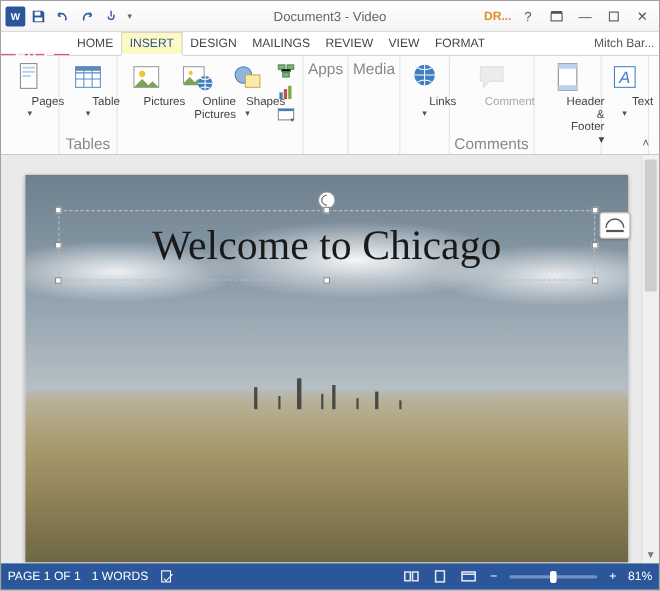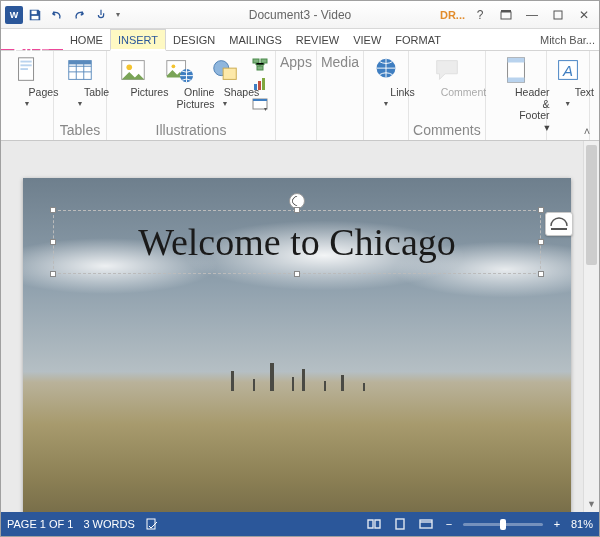--- a/index.html
+++ b/index.html
@@ -35,21 +35,21 @@
   .bigbtn .lbl { font-size: 10.5px; color: #444; text-align: right; line-height: 1.1; padding-left: 33px; }
   .bigbtn .dd { font-size: 7px; color: #555; margin-top: -1px; }
   .bigbtn.disabled .lbl, .bigbtn.disabled .ic { opacity: .45; }
   .smallcol { display: flex; flex-direction: column; gap: 2px; padding-top: 2px;}
   .smallbtn { width: 22px; height: 18px; display: flex; align-items: center; justify-content: center; cursor: pointer; }
   .smallbtn svg { width: 16px; height: 16px; }
   .ribbon .collapse { position: absolute; right: 4px; bottom: 2px; width: 16px; height: 14px; display: flex; align-items: center; justify-content: center; color: #666; cursor: pointer; font-size: 11px;}
 
   
   .docarea { flex: 1; background: #eaeaea; position: relative; overflow: hidden; }
-  .page-img { position: absolute; left: 22px; top: 18px; width: 548px; height: 352px; box-shadow: 0 1px 4px rgba(0,0,0,.3); margin-top: 19px; }
+  .page-img { position: absolute; left: 22px; top: 18px; width: 548px; height: 352px; box-shadow: 0 1px 4px rgba(0,0,0,.3); }
   .sky { position: absolute; inset: 0; background:
     radial-gradient(ellipse 160px 40px at 15% 25%, rgba(255,255,255,.85), rgba(255,255,255,0) 70%),
     radial-gradient(ellipse 200px 50px at 55% 22%, rgba(255,255,255,.9), rgba(255,255,255,0) 70%),
     radial-gradient(ellipse 160px 40px at 88% 26%, rgba(255,255,255,.8), rgba(255,255,255,0) 70%),
     linear-gradient(#6e7f8d 0%, #8fa0ad 30%, #b5bfc4 55%, #b9b29a 58%, #a79a6d 70%, #8c8055 85%, #6f6644 100%);
   }
   .skyline { position: absolute; left: 0; right: 0; top: 56%; height: 16px; }
   .skyline div { position: absolute; bottom: 0; background: #4a4a44; }
   .rotate { position: absolute; top: -18px; left: 50%; transform: translateX(-50%); width: 16px; height: 16px; border: 1px solid #999; border-radius: 50%; background: #fff; cursor: grab; display:flex;align-items:center;justify-content:center;}
   .rotate::after { content:""; width:8px;height:8px;border:1.5px solid #555;border-top-color:transparent;border-right-color:transparent;border-radius:50%; transform:rotate(45deg);}
@@ -233,21 +233,20 @@
             </div>
           <div class="smallbtn">
               <svg viewBox="0 0 16 16">
                 <rect x="1" y="3" width="14" height="10" fill="#fff" stroke="#888"></rect>
                 <rect x="1" y="3" width="14" height="2" fill="#3f7ec1"></rect>
                 <text x="12" y="15" font-size="6" fill="#555">▾</text>
               </svg>
             </div>
         </div>
       </div>
-      <div class="glabel">Illustrations</div>
     </div>
 
     <div class="group">
       <div class="glabel">Apps</div>
     </div>
 
     <div class="group">
       <div class="glabel">Media</div>
     </div>
 
@@ -368,21 +367,21 @@
 
     <div class="scroll-v">
       <div class="arr up">▲</div>
       <div class="thumb"></div>
       <div class="arr dn">▼</div>
     </div>
   </div>
 
   <div class="status">
     <div class="seg">PAGE 1 OF 1</div>
-    <div class="seg">3 WORDS</div>
+    <div class="seg">1 WORDS</div>
     <div class="seg">
         <svg width="14" height="14" viewBox="0 0 14 14">
           <rect x="2" y="2" width="8" height="10" fill="none" stroke="#fff"></rect>
           <path d="M4 9l2 2 6-6" fill="none" stroke="#fff"></path>
         </svg>
       </div>
     <div class="right">
       <div class="viewbtn">
           <svg viewBox="0 0 14 14">
             <path d="M1 3h5v8H1zM8 3h5v8H8z"></path>

